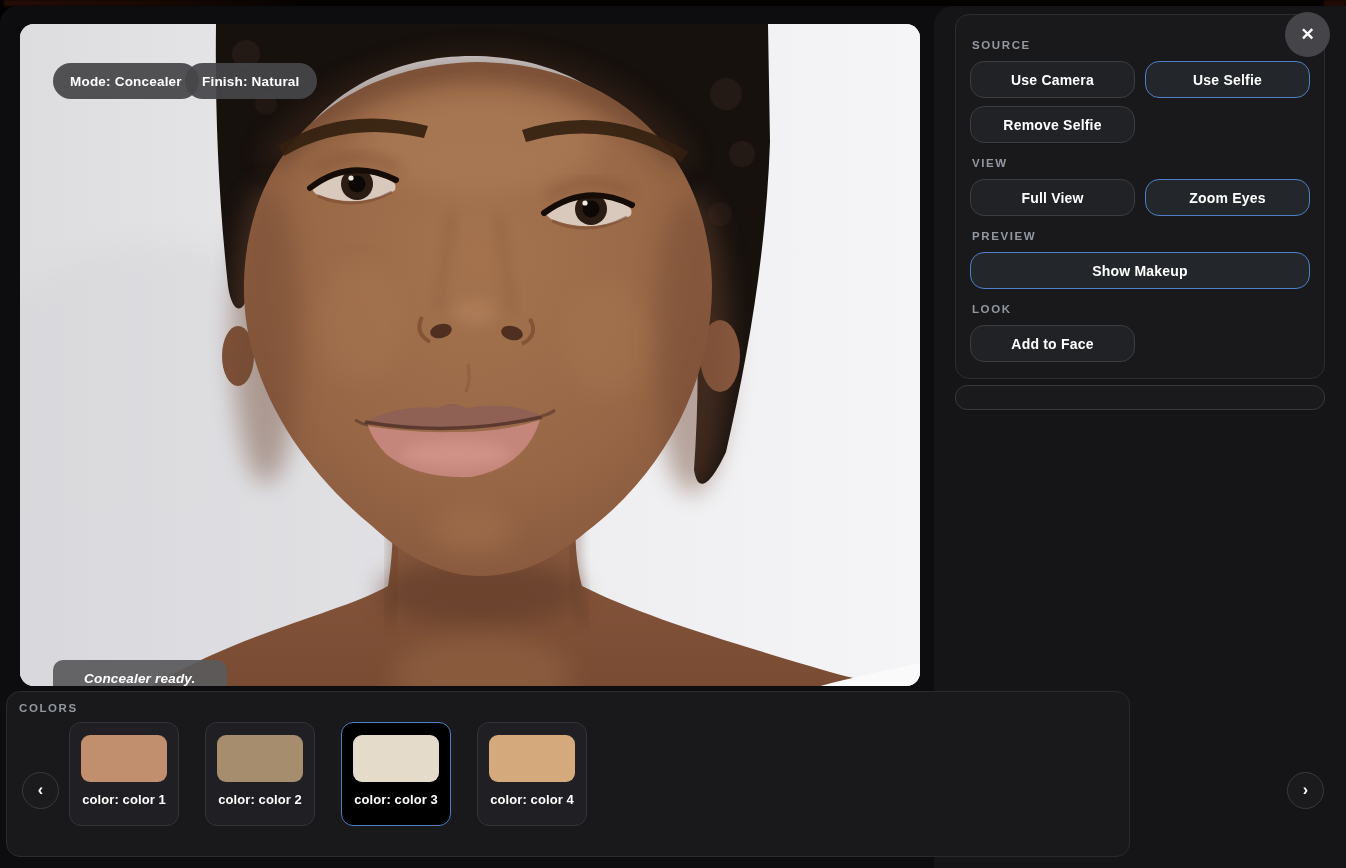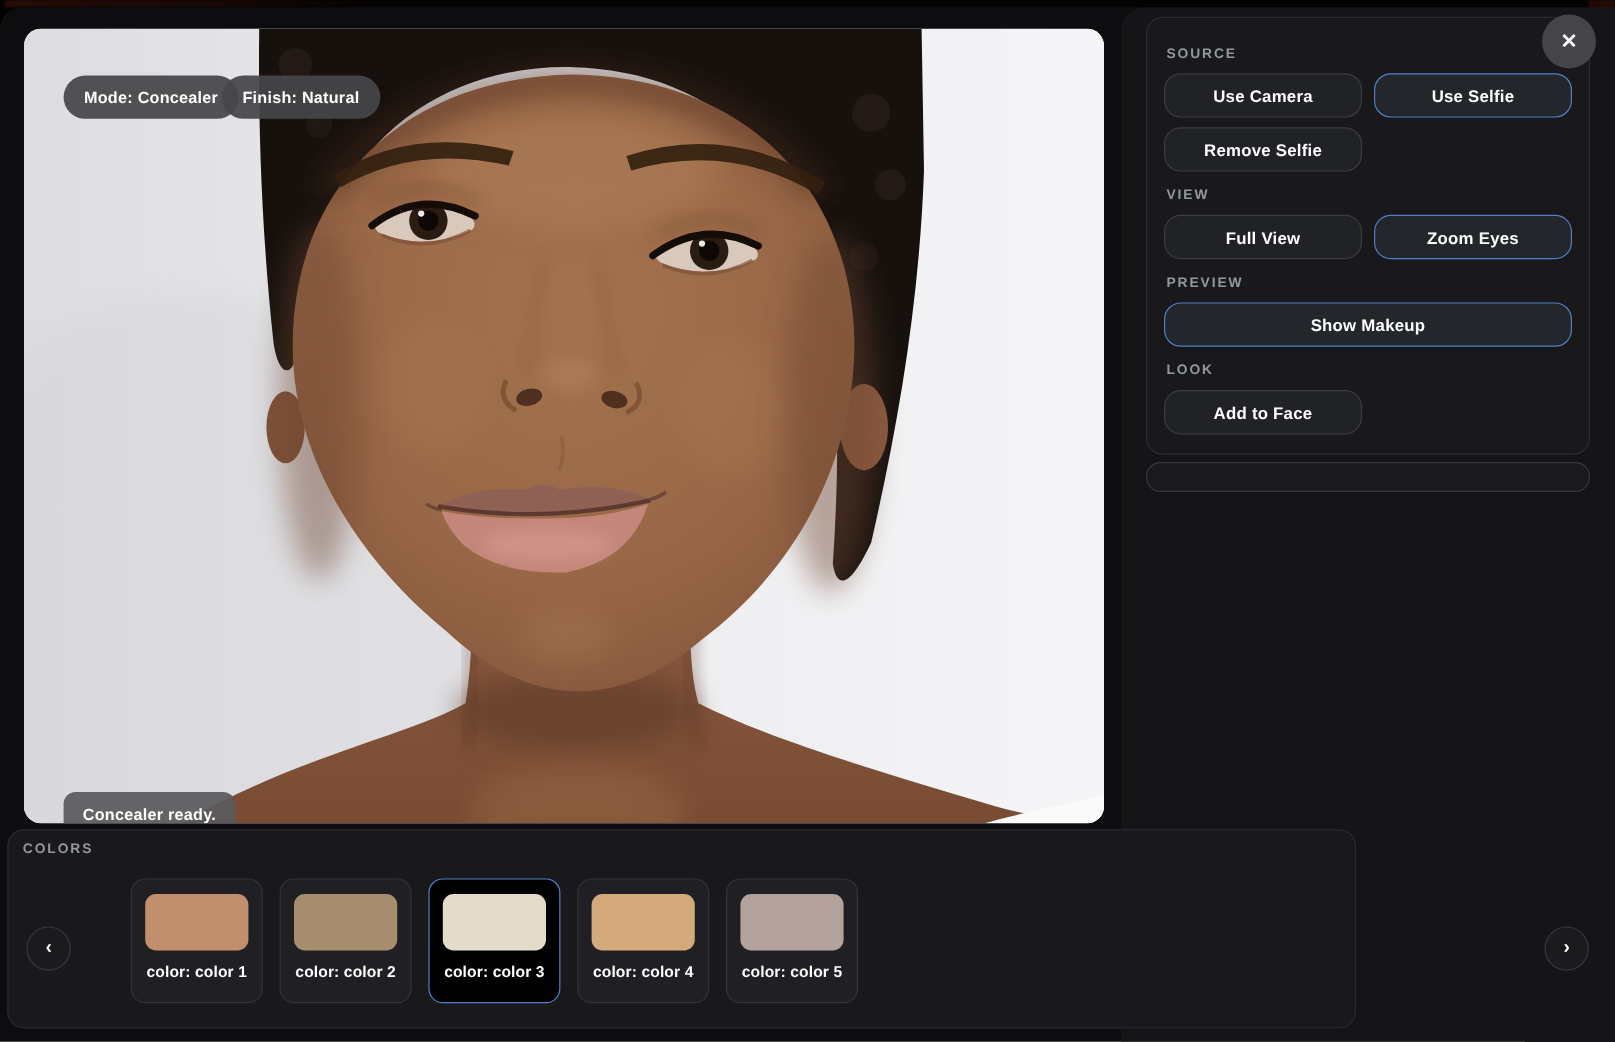--- a/index.html
+++ b/index.html
@@ -20,21 +20,21 @@
   .right-col{position:absolute;left:934px;top:6px;width:412px;height:862px;
     background:#151518;border-top-left-radius:20px;}
 
   
   .photo{position:absolute;left:20px;top:24px;width:900px;height:662px;border-radius:14px;
     overflow:hidden;background:#ececee;}
   .photo svg{display:block;}
   .pill{position:absolute;display:flex;align-items:center;color:#fff;font-size:13.5px;
     font-weight:600;letter-spacing:.2px;white-space:nowrap;}
   .pill-round{height:36px;padding:0 17px;border-radius:18px;background:rgba(70,70,73,.93);}
-  .pill-status{height:37px;padding:0 16px;border-radius:10px;background:rgba(90,90,93,.93);}
+  .pill-status{height:37px;padding:0 31px;border-radius:10px;background:rgba(90,90,93,.93);font-style:italic;}
   .pill-mode{left:33px;top:39px;}
   .pill-finish{left:165px;top:39px;}
   .pill-ready{left:33px;top:636px;}
 
   
   .panel{position:absolute;left:955px;top:14px;width:370px;height:365px;box-sizing:border-box;
     background:#19191c;border:1px solid #2d2d30;border-radius:14px;padding:12px 14px;}
   .sec{color:#9298a0;font-size:11.5px;font-weight:700;letter-spacing:1.6px;margin:14px 2px 10px;}
   .sec.first{margin-top:12px;}
   .btn-row{display:grid;grid-template-columns:1fr 1fr;gap:10px;}
@@ -54,21 +54,21 @@
   
   .colors-panel{position:absolute;left:6px;top:691px;width:1124px;height:166px;box-sizing:border-box;
     background:#19191c;border:1px solid #2b2b2f;border-radius:14px;}
   .colors-label{position:absolute;left:12px;top:10px;color:#9298a0;font-size:11.5px;
     font-weight:700;letter-spacing:1.6px;}
   .nav-circle{position:absolute;width:37px;height:37px;border-radius:50%;box-sizing:border-box;
     border:1px solid #3a3a3e;background:#1b1b1e;color:#fff;font-size:16px;font-weight:700;
     display:flex;align-items:center;justify-content:center;cursor:pointer;padding:0 0 2px 0;}
   .nav-prev{left:15px;top:80px;}
   .nav-next{left:1280px;top:80px;}
-  .cards{position:absolute;left:62px;top:40px;display:flex;gap:14px;margin-left:40px;}
+  .cards{position:absolute;left:62px;top:30px;display:flex;gap:26px;}
   .card{width:110px;height:104px;box-sizing:border-box;border:1.5px solid #333338;border-radius:12px;
     background:#202024;display:flex;flex-direction:column;align-items:center;cursor:pointer;}
   .card.selected{border-color:#4e80c9;background:#000000;}
   .swatch{width:86px;height:47px;border-radius:9px;margin-top:12px;}
   .card-label{margin-top:10px;color:#fff;font-size:13px;font-weight:700;letter-spacing:.1px;}
 </style>
 </head>
 <body>
 
 <div class="page-sliver">
@@ -234,22 +234,18 @@
       <div class="card-label">color: color 2</div>
     </div>
     <div class="card selected">
       <div class="swatch" style="background: rgb(229, 219, 203);"></div>
       <div class="card-label">color: color 3</div>
     </div>
     <div class="card">
       <div class="swatch" style="background: rgb(212, 170, 124);"></div>
       <div class="card-label">color: color 4</div>
     </div>
-    <div class="card">
-      <div class="swatch" style="background: rgb(180, 163, 157);"></div>
-      <div class="card-label">color: color 5</div>
-    </div>
   </div>
 
   <button class="nav-circle nav-next">
     <span>›</span>
   </button>
 </div>
 
 </body></html>

